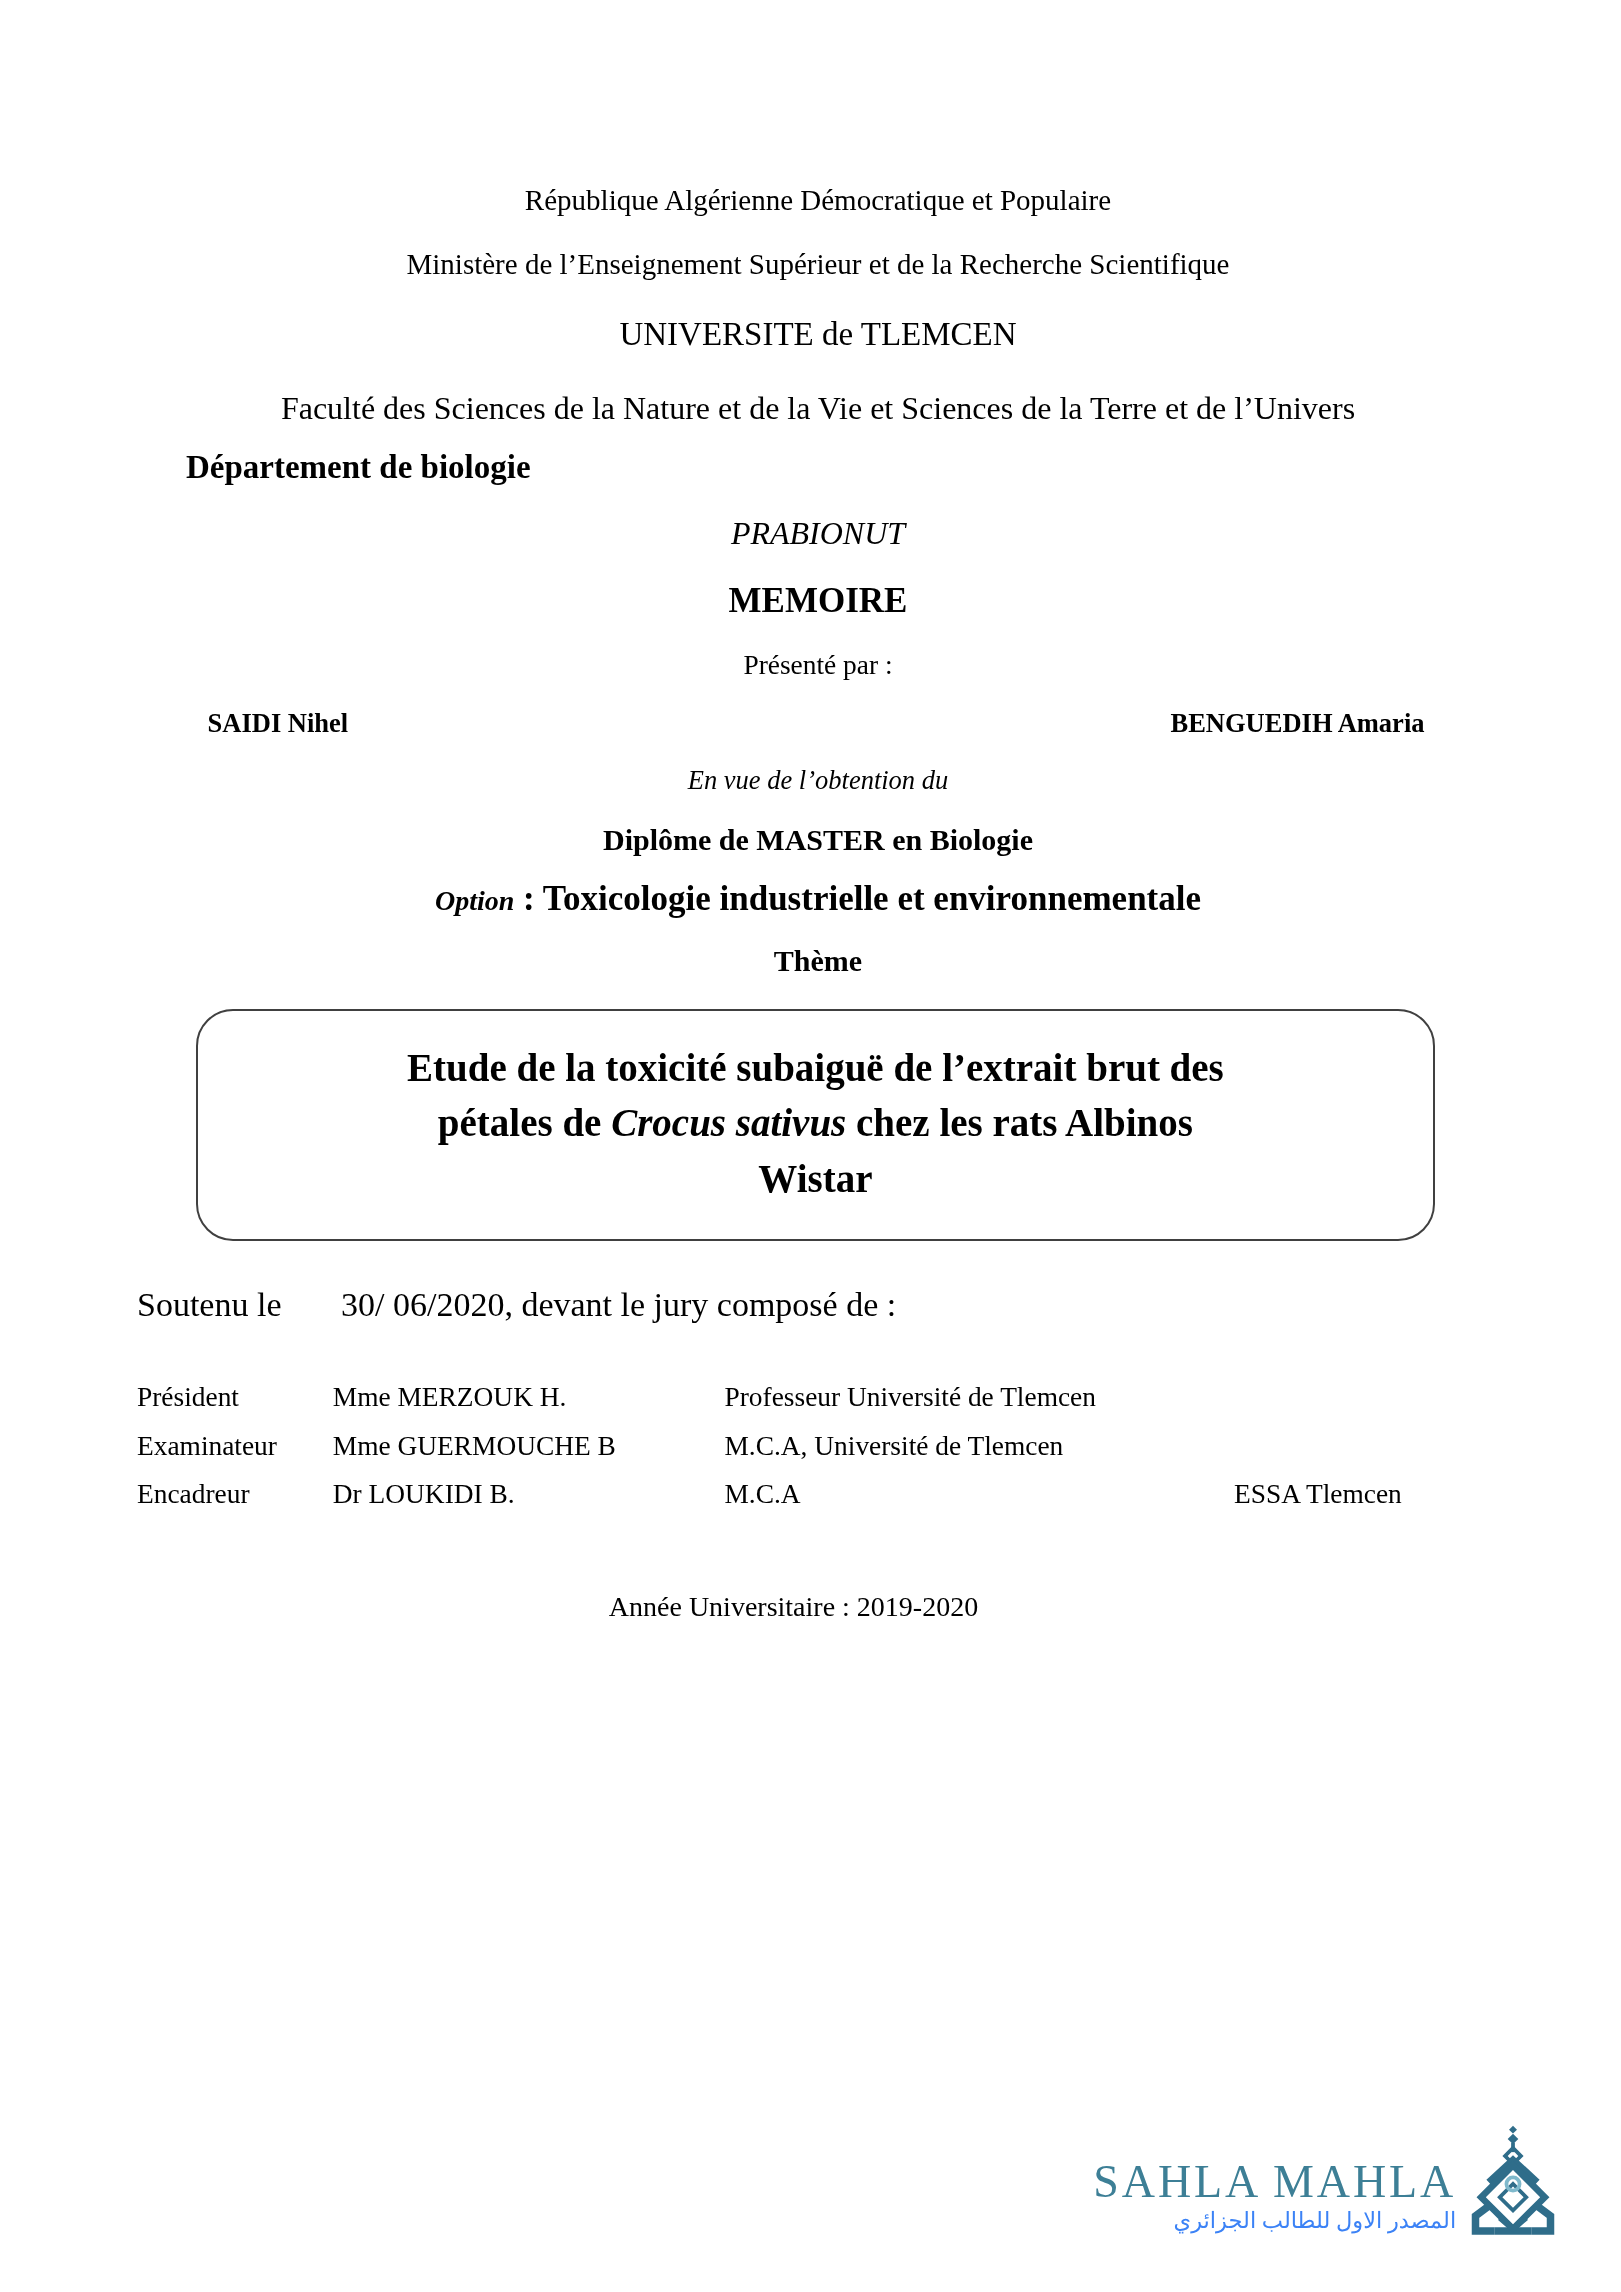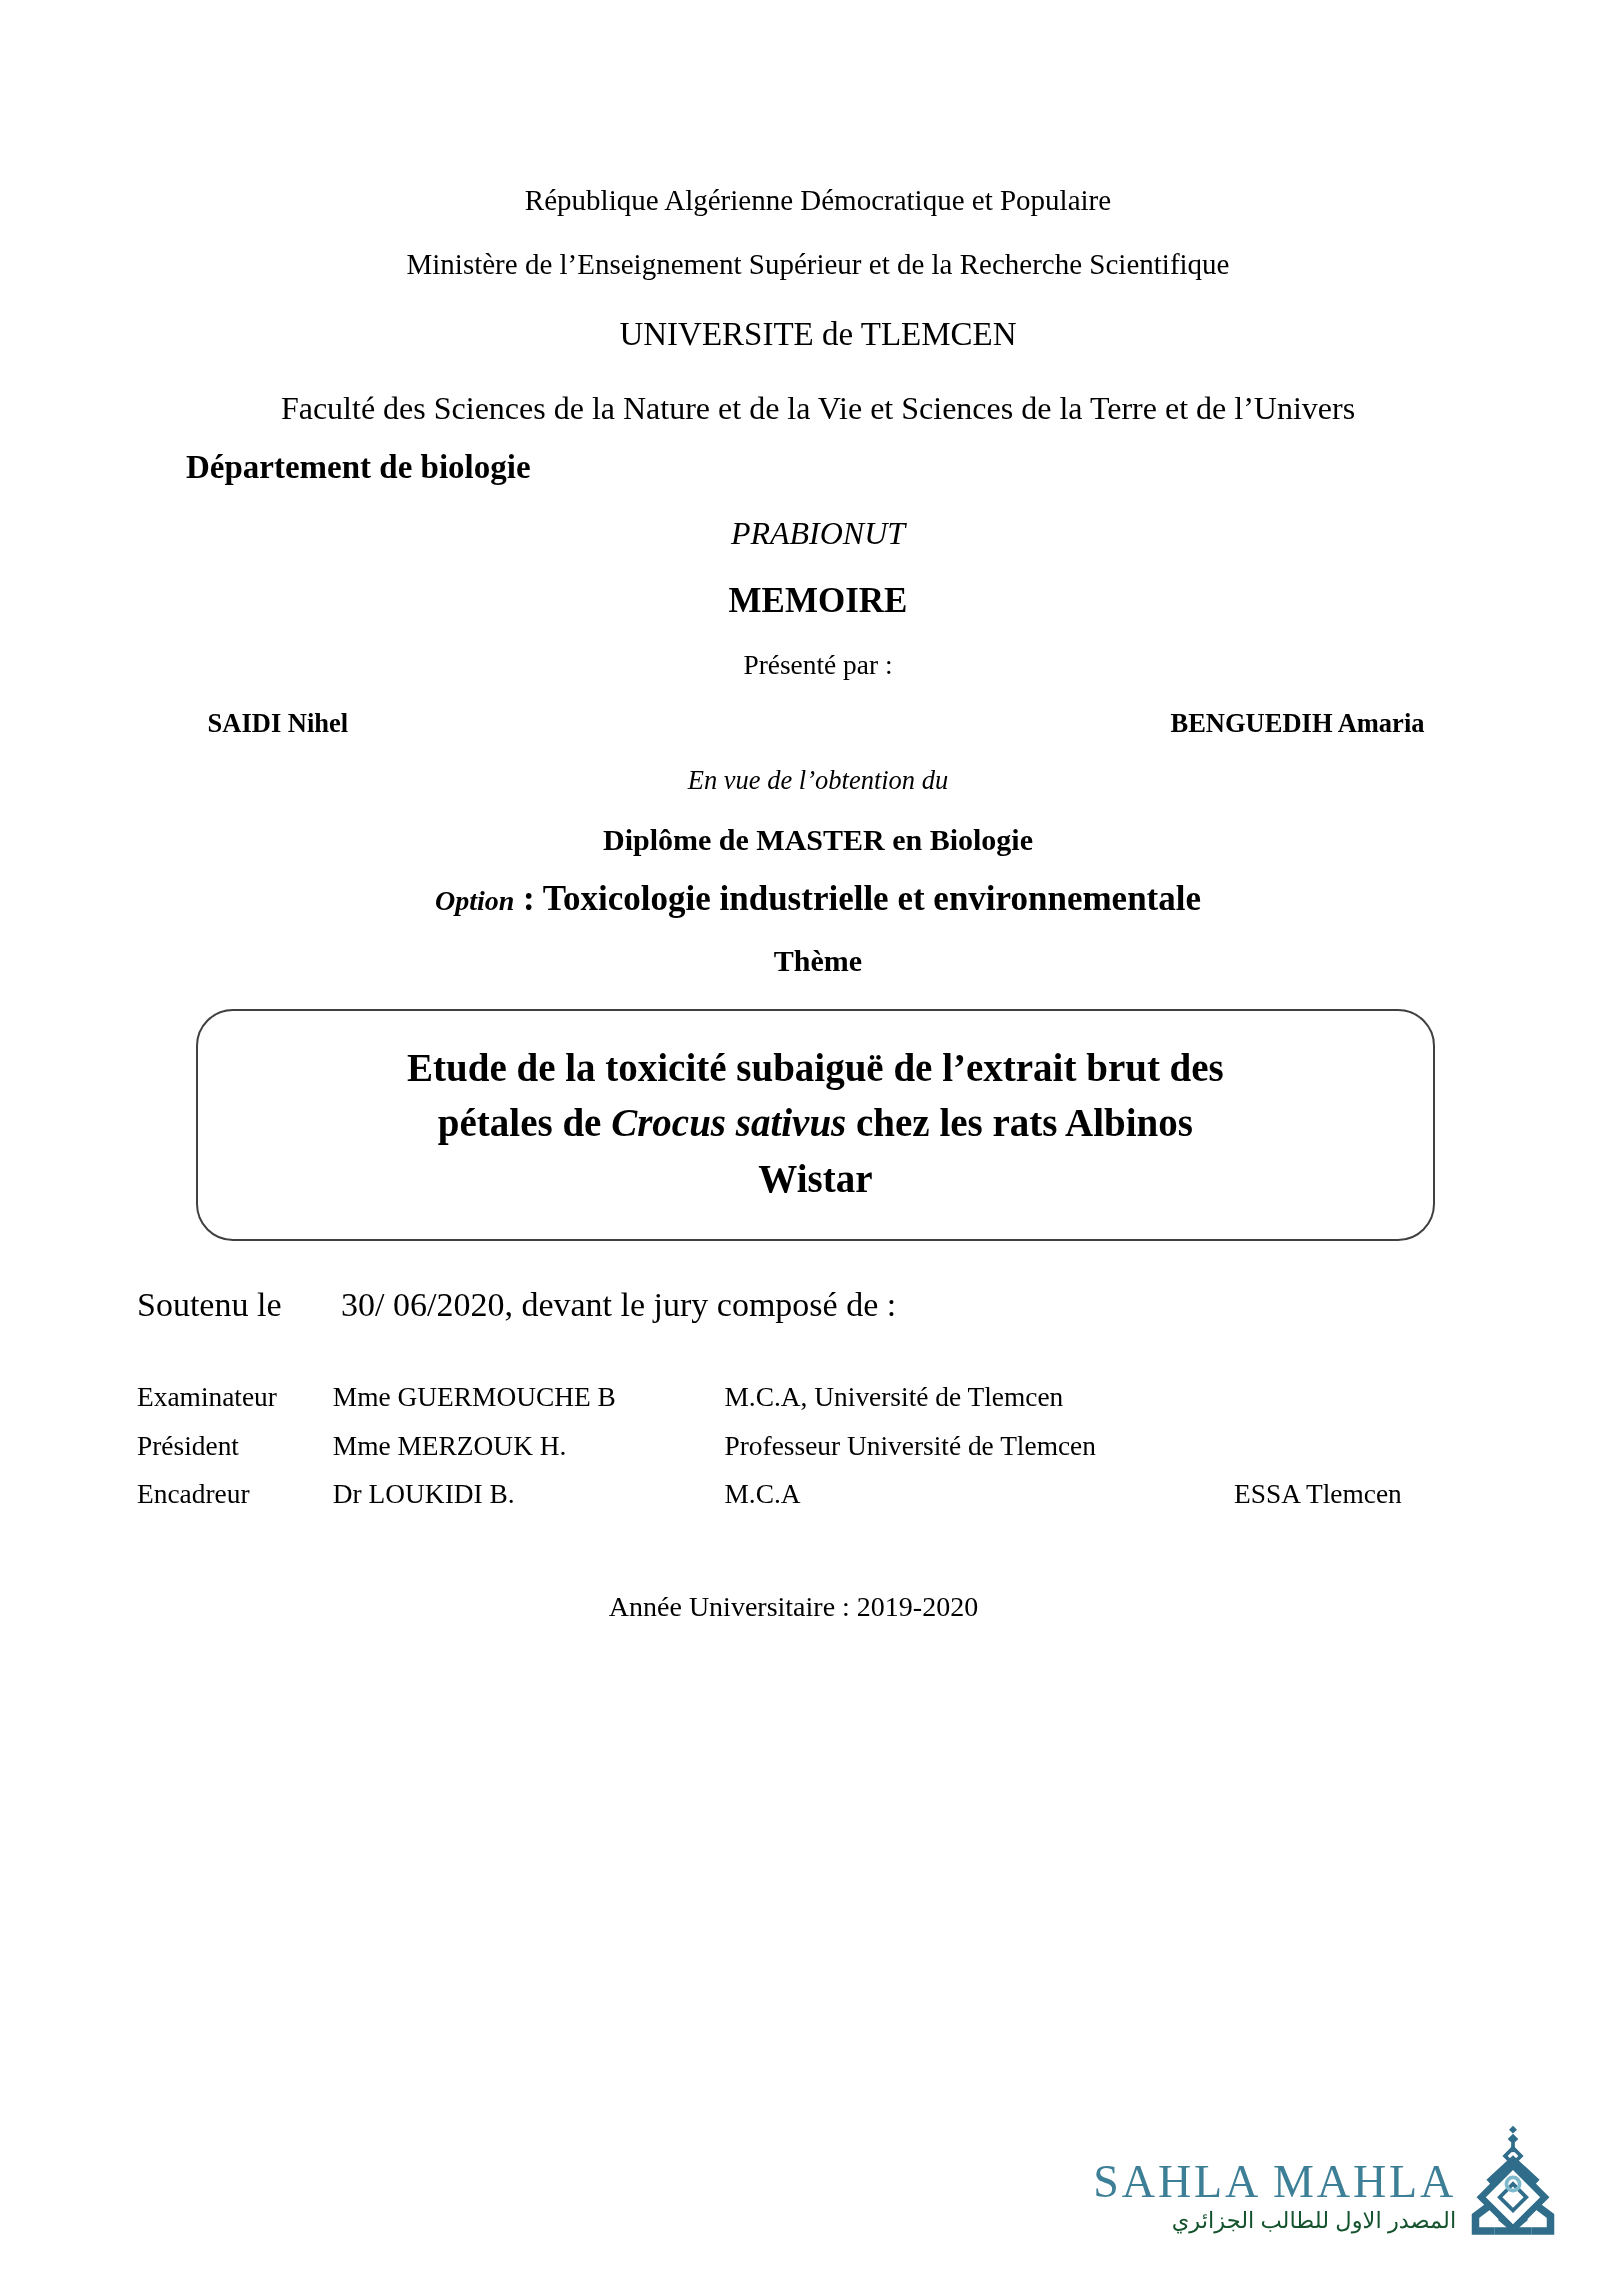--- a/index.html
+++ b/index.html
@@ -180,23 +180,23 @@
     padding-top: 23.5px;
   }
   .logo-name {
     font-family: "Liberation Serif", "DejaVu Serif", serif;
     font-size: 46px;
     letter-spacing: 2.9px;
     color: #3d7f96;
     line-height: 1.0;
   }
   .logo-sub {
-    font-family: Liberation Sans, sans-serif;
+    font-family: Liberation Serif, serif;
     font-size: 22.5px;
-    color: #14532d;
+    color: #3b82f6;
     direction: rtl;
     margin-top: 5.9px;
     line-height: 1.0;
   }
   .logo-mark {
     width: 94px;
     height: 120px;
     flex: none;
   }
 </style>
@@ -244,29 +244,29 @@
         <span>pétales de </span><span class="sp">Crocus sativus</span><span> chez les rats Albinos</span><br>
         <span>Wistar</span>
       </div>
     </div>
 
     <div class="soutenu">Soutenu le       30/ 06/2020, devant le jury composé de :</div>
 
     <table class="jury">
       <tbody>
         <tr>
+          <td class="role">Président</td>
+          <td class="pers">Mme MERZOUK H.</td>
+          <td class="aff">Professeur Université de Tlemcen</td>
+          <td class="extra"></td>
+        </tr>
+        <tr>
           <td class="role">Examinateur</td>
           <td class="pers">Mme GUERMOUCHE B</td>
           <td class="aff">M.C.A, Université de Tlemcen</td>
-          <td class="extra"></td>
-        </tr>
-        <tr>
-          <td class="role">Président</td>
-          <td class="pers">Mme MERZOUK H.</td>
-          <td class="aff">Professeur Université de Tlemcen</td>
           <td class="extra"></td>
         </tr>
         <tr>
           <td class="role">Encadreur</td>
           <td class="pers">Dr LOUKIDI B.</td>
           <td class="aff">M.C.A</td>
           <td class="extra">ESSA Tlemcen</td>
         </tr>
       </tbody>
     </table>

